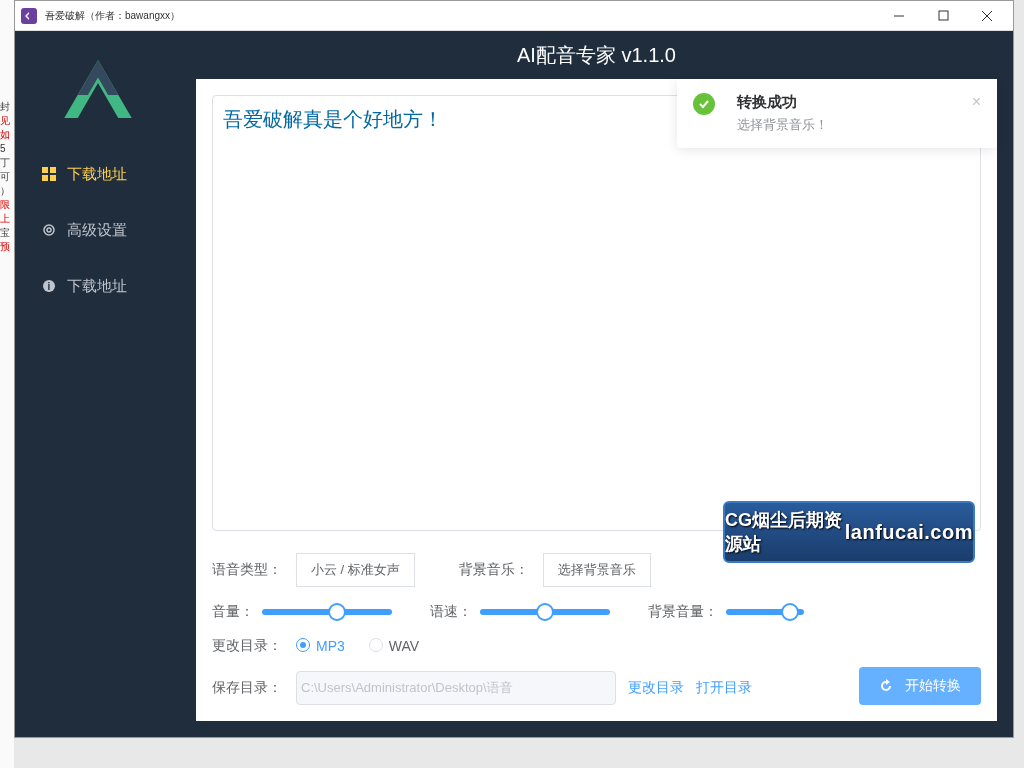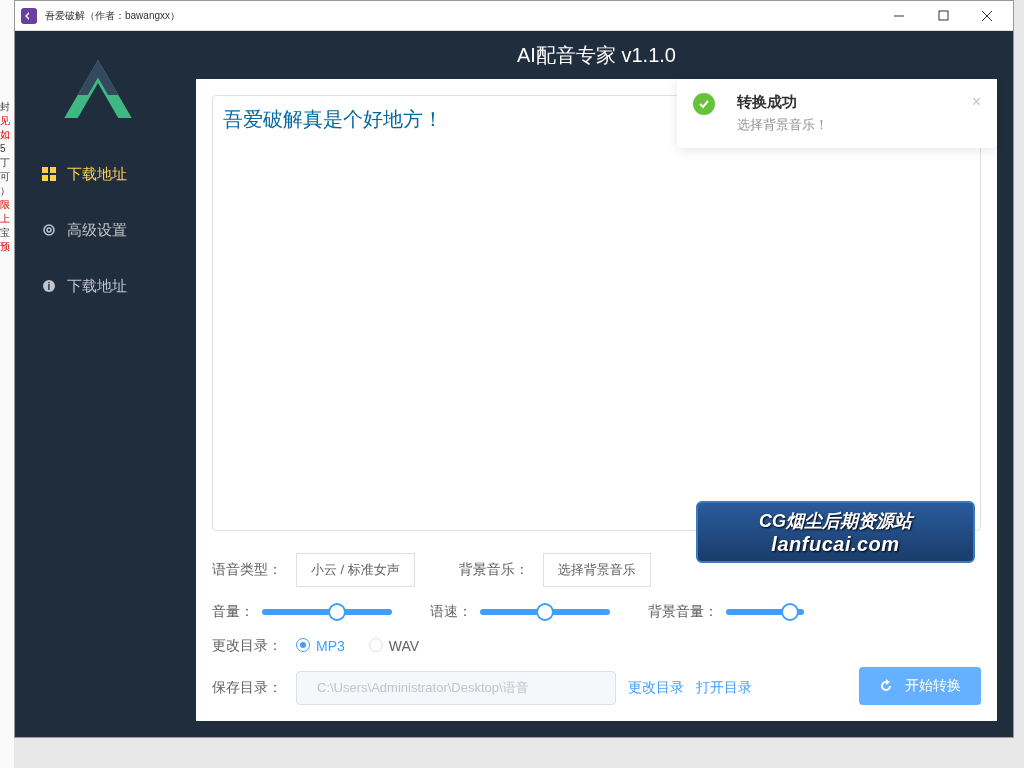--- a/index.html
+++ b/index.html
@@ -34,31 +34,31 @@
 .slider-group { display: flex; align-items: center; gap: 8px; }
 .slider { position: relative; width: 130px; height: 6px; background: #409eff; border-radius: 3px; }
 .slider.bg-vol { width: 78px; }
 .slider-thumb { position: absolute; width: 18px; height: 18px; background: #fff; border: 2px solid #409eff; border-radius: 50%; top: 50%; transform: translate(-50%, -50%); }
 .radio-group { display: flex; align-items: center; gap: 24px; }
 .radio-item { display: flex; align-items: flex-start; gap: 6px; cursor: pointer; }
 .radio-circle { width: 14px; height: 14px; border: 1px solid #dcdfe6; border-radius: 50%; display: flex; align-items: center; justify-content: center; }
 .radio-circle.checked { border-color: #409eff; }
 .radio-circle.checked::after { content: ""; width: 6px; height: 6px; background: #409eff; border-radius: 50%; }
 .radio-label.checked { color: #409eff; }
-.path-input { flex: 0 0 320px; border: 1px solid #dcdfe6; border-radius: 4px; padding: 7px 20px; font-size: 13px; color: #c0c4cc; background: #f5f7fa; }
+.path-input { flex: 0 0 320px; border: 1px solid #dcdfe6; border-radius: 4px; padding: 7px 4px; font-size: 13px; color: #c0c4cc; background: #f5f7fa; }
 .link { color: #409eff; cursor: pointer; font-size: 14px; }
 .start-btn { position: absolute; right: 16px; bottom: 16px; background: #66b1ff; color: #fff; padding: 10px 20px; border-radius: 4px; font-size: 14px; cursor: pointer; display: flex; align-items: center; gap: 12px; }
 .refresh-icon { width: 14px; height: 14px; }
 .toast { position: absolute; top: 48px; right: 16px; width: 320px; background: #fff; border-radius: 4px; box-shadow: 0 2px 12px rgba(0,0,0,0.1); padding: 14px 16px; display: flex; align-items: flex-start; gap: 22px; z-index: 10; justify-content: space-between; }
 .toast-icon { width: 22px; height: 22px; background: #67c23a; border-radius: 50%; display: flex; align-items: center; justify-content: center; flex-shrink: 0; }
 .toast-body { flex: 1; }
 .toast-title { font-size: 15px; font-weight: 600; color: #303133; margin-bottom: 4px; }
 .toast-msg { font-size: 13px; color: #909399; }
 .toast-close { color: #c0c4cc; cursor: pointer; font-size: 16px; }
-.watermark { position: absolute; right: 22px; bottom: 158px; width: 279px; height: 62px; background: linear-gradient(#2a5b9c, #1a3d6b); border: 2px solid #3a7ac0; border-radius: 6px; display: flex; flex-direction: column; align-items: center; justify-content: center; color: #fff; font-style: italic; font-weight: bold; z-index: 5; }
+.watermark { position: absolute; right: 22px; bottom: 158px; width: 252px; height: 62px; background: linear-gradient(#2a5b9c, #1a3d6b); border: 2px solid #3a7ac0; border-radius: 6px; display: flex; flex-direction: row; align-items: center; justify-content: center; color: #fff; font-weight: bold; z-index: 5; }
 .watermark .l1 { font-size: 18px; text-shadow: 1px 1px 2px #000; }
 .watermark .l2 { font-size: 20px; text-shadow: 1px 1px 2px #000; letter-spacing: 0.5px; }
 </style>
 </head>
 <body>
 
 <div class="strip">
   <span>封</span>
     <span class="r">见</span>
     <span class="r">如</span>

